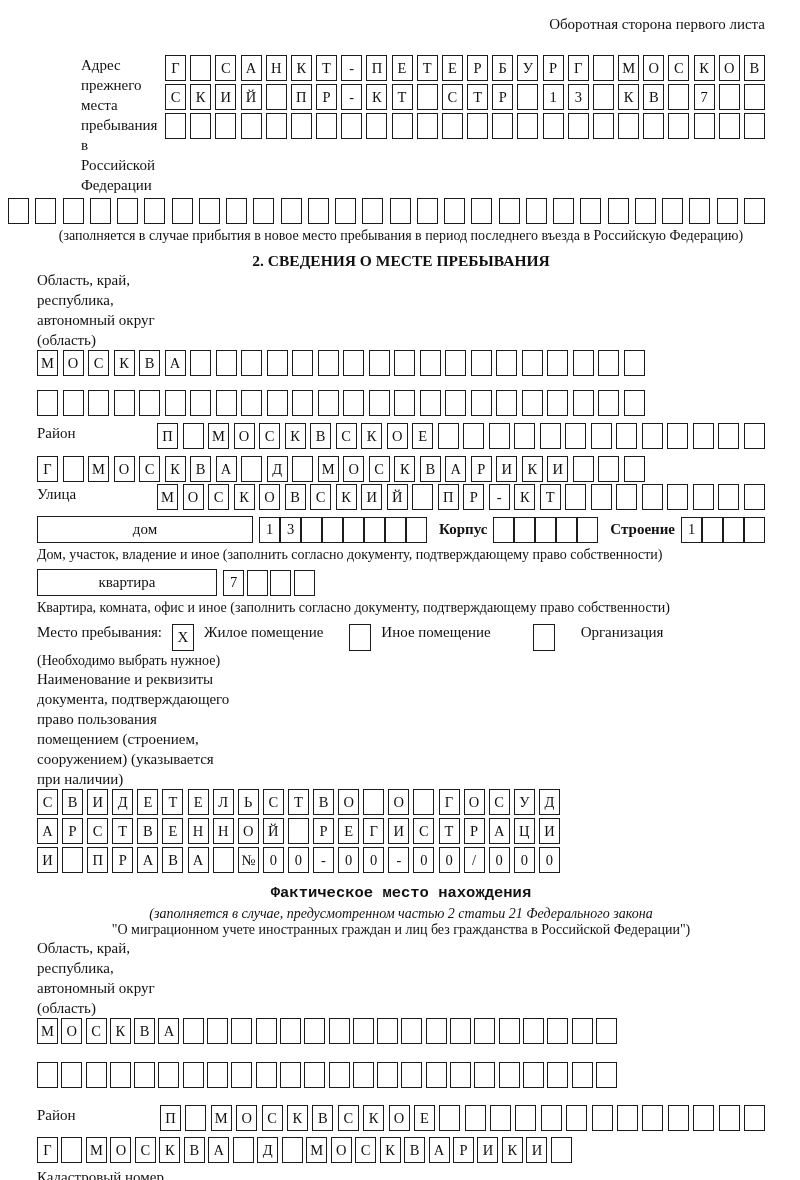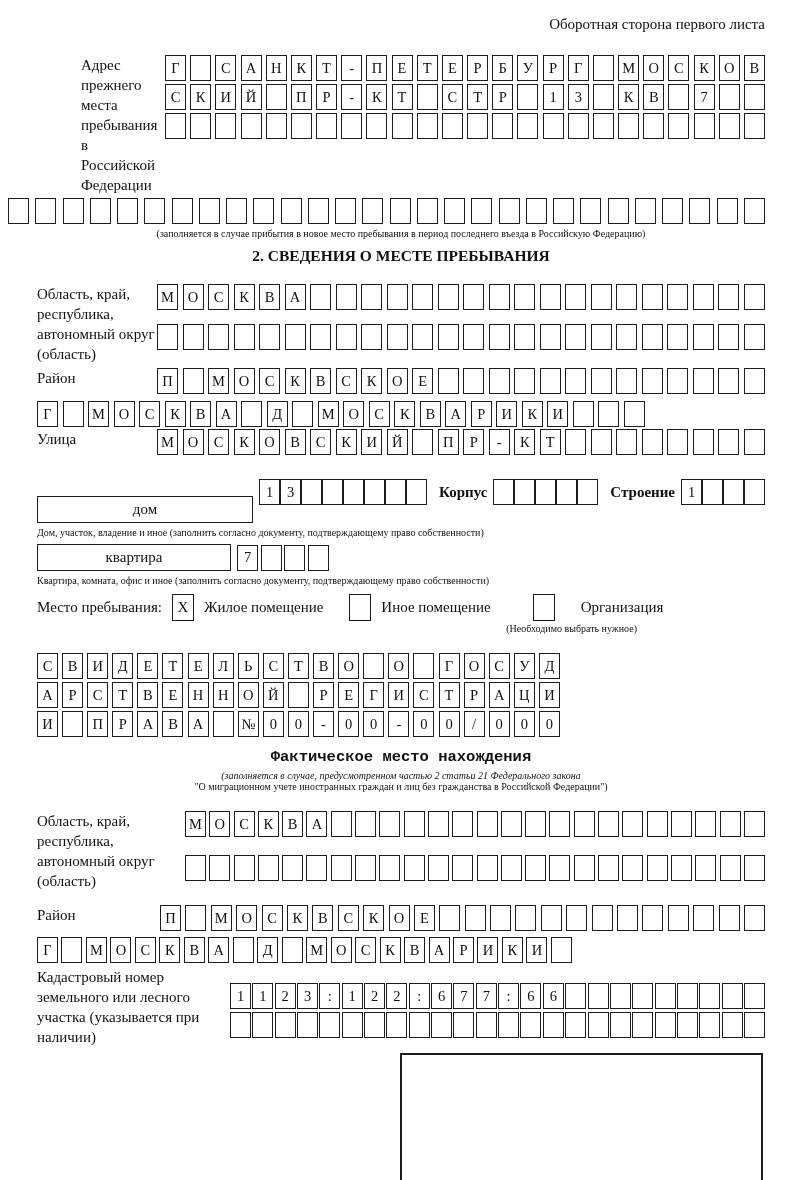--- a/index.html
+++ b/index.html
@@ -14,21 +14,21 @@
   .row-flex { display:flex; align-items:flex-start; }
   .label { font-size:15px; line-height:20px; }
   .cells-stack > .cellrow { margin-bottom:3px; }
   .cellrow { display:flex; justify-content:space-between; }
   .cell {
     width:21px; height:26px; flex:0 0 auto;
     border:1.7px solid #1c1c1c; background:#fff;
     display:inline-flex; align-items:center; justify-content:center;
     font-size:14.5px; font-family:"Liberation Serif","DejaVu Serif",serif;
   }
-  .note { font-size:10px; }
+  .note { font-size:14px; }
   .note-center { text-align:center; }
   .section-title { text-align:center; font-weight:bold; font-size:15.5px; }
   .w-prev-label { width:128px;margin-left:44px; }
   .w-std-label { width:120px; }
   .w-doc-label { width:210px; padding-right:8px; }
   .w-reg3-label { width:148px; }
   .w-city3-label { width:193px; }
   .cells-prev { width:600px; }
   .cells-std { width:608px; }
   .cells-doc { width:523px; }
@@ -36,31 +36,31 @@
   .cells-dist3 { width:605px; }
   .cells-city3 { width:535px; }
   .row4 { width:757px; margin-left:-29px; margin-top:3px; }
   .wide-box {
     border:1.7px solid #1c1c1c; height:27px;
     display:flex; align-items:center; justify-content:center; font-size:15px;
   }
   .house-row { display:flex; align-items:center; margin-top:6px; }
   .house-row .lbl { font-size:15px; margin:0 6px 0 12px;font-weight:bold; }
   .apt-row { display:flex; align-items:center; margin-top:6px; }
-  .stay-row { display:flex; align-items:center; margin-top:8px; }
+  .stay-row { display:flex; margin-top:8px; }
   .checkbox {
     width:22px; height:27px; border:1.7px solid #1c1c1c; flex:0 0 auto;
     display:inline-flex; align-items:center; justify-content:center; font-size:15px;
   }
   .gap2 { width:10px; } .gap3 { width:12px; }
   .mark-box {
     border:2px solid #1c1c1c; width:363px; height:172px;
     margin-left:363px; margin-top:6px; background:#fff;
   }
-  .mt2{margin-top:2px;} .mt4{margin-top:4px;} .mt6{margin-top:19px;} .mt8{margin-top:8px;} .mt10{margin-top:4px;font-style:italic;}
+  .mt2{margin-top:2px;} .mt4{margin-top:4px;} .mt6{margin-top:0;flex-direction:column;} .mt8{margin-top:8px;} .mt10{margin-top:4px;font-style:italic;}
 </style>
 </head>
 <body>
 
 <div class="page-header">Оборотная сторона первого листа</div>
 
 <div class="row-flex">
   <div class="label w-prev-label">Адрес прежнего места пребывания в Российской Федерации</div>
   <div class="cells-stack" style="flex:1;">
     <div class="cellrow cells-prev">
@@ -318,21 +318,21 @@
       <span class="cell"></span>
       <span class="cell"></span>
       <span class="cell"></span>
       <span class="cell"></span>
       <span class="cell"></span>
       <span class="cell"></span>
     </div>
 </div>
 
 <div class="house-row">
-  <div class="wide-box" style="width:330px;margin-top:35px;">дом</div>
+  <div class="wide-box" style="width:330px;">дом</div>
   <div class="cellrow" style="width:196px; margin-left:6px;">
       <span class="cell">1</span>
       <span class="cell">3</span>
       <span class="cell"></span>
       <span class="cell"></span>
       <span class="cell"></span>
       <span class="cell"></span>
       <span class="cell"></span>
       <span class="cell"></span>
     </div>
@@ -348,21 +348,21 @@
   <div class="cellrow" style="width:120px;">
       <span class="cell">1</span>
       <span class="cell"></span>
       <span class="cell"></span>
       <span class="cell"></span>
     </div>
 </div>
 <div class="note mt4">Дом, участок, владение и иное (заполнить согласно документу, подтверждающему право собственности)</div>
 
 <div class="apt-row">
-  <div class="wide-box" style="width:194px;">квартира</div>
+  <div class="wide-box" style="width:180px;">квартира</div>
   <div class="cellrow" style="width:92px; margin-left:6px;">
       <span class="cell">7</span>
       <span class="cell"></span>
       <span class="cell"></span>
       <span class="cell"></span>
     </div>
 </div>
 <div class="note mt4">Квартира, комната, офис и иное (заполнить согласно документу, подтверждающему право собственности)</div>
 
 <div class="stay-row">
@@ -374,23 +374,24 @@
   <span style="width:26px;"></span>
   <span class="checkbox"></span>
   <span class="gap2"></span>
   <span>Иное помещение</span>
   <span style="width:42px;"></span>
   <span class="checkbox"></span>
   <span class="gap3"></span>
   <span style="width:14px;"></span>
   <span>Организация</span>
 </div>
-<div class="note mt2" style="width:600px; text-align:right;">(Необходимо выбрать нужное)</div>
+<div class="note mt2" style="width:600px; text-align:left;">(Необходимо выбрать нужное)</div>
 
 <div class="row-flex mt6">
+  <div class="label w-doc-label">Наименование и реквизиты документа, подтверждающего право пользования помещением (строением, сооружением) (указывается при наличии)</div>
   <div class="cells-stack">
     <div class="cellrow cells-doc">
         <span class="cell">С</span>
         <span class="cell">В</span>
         <span class="cell">И</span>
         <span class="cell">Д</span>
         <span class="cell">Е</span>
         <span class="cell">Т</span>
         <span class="cell">Е</span>
         <span class="cell">Л</span>

